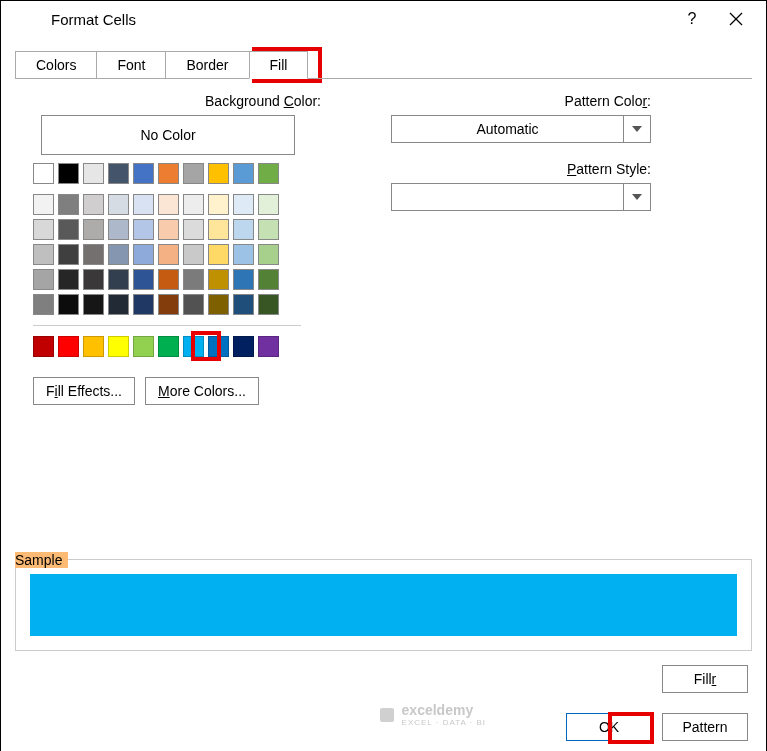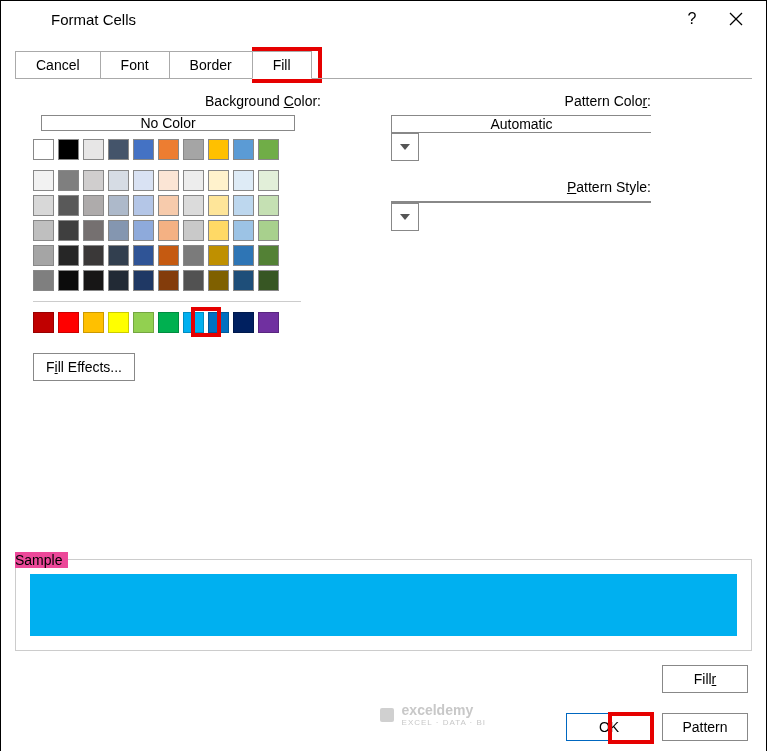--- a/index.html
+++ b/index.html
@@ -13,36 +13,36 @@
   .tabbar { display: flex; margin: 14px 0 0 14px; position: relative; }
   .tab { border: 1px solid #aaa; border-bottom: none; padding: 5px 20px; font-size: 14px; margin-right: -1px; background: #fff; cursor: pointer; position: relative; }
   .tab.active { border: 1px solid #aaa; border-bottom: 1px solid #fff; z-index: 2; text-align: right; }
   .tab-highlight { position: absolute; border: 4px solid #e60000; pointer-events: none; }
   .tab-highlight.fill { top: -4px; left: 237px; width: 70px; height: 36px; }
   .panel { border-top: 1px solid #aaa; margin: 0 14px; padding: 14px 6px 6px 6px; position: relative; top: -1px; min-height: 440px; }
   .columns { display: flex; gap: 70px; }
   .left-col { width: 300px; }
   .label { font-size: 14px; margin-bottom: 6px; display: block; text-align: right; }
   .u { text-decoration: underline; }
-  .no-color-btn { width: 254px; height: 16px; border: 1px solid #888; background: #fff; font-size: 14px; cursor: pointer; display: flex; align-items: center; justify-content: center; margin: 6px 0 8px 20px; }
+  .no-color-btn { width: 254px; height: 40px; border: 1px solid #888; background: #fff; font-size: 14px; cursor: pointer; display: flex; align-items: center; justify-content: center; margin: 6px 0 8px 20px; }
   .swatch-grid { margin-left: 12px; }
   .swatch-row { display: flex; gap: 4px; margin-bottom: 4px; }
   .swatch { width: 21px; height: 21px; border: 1px solid #888; cursor: pointer; }
   .divider { border-top: 1px solid #ccc; margin: 10px 8px 10px 12px; width: 268px; }
   .standard-row { display: flex; gap: 4px; margin: 0 0 0 12px; position: relative; }
   .std { width: 21px; height: 21px; cursor: pointer; border: 1px solid rgba(0,0,0,0.2); }
   .sel-highlight { position: absolute; border: 4px solid #e60000; width: 30px; height: 30px; left: 158px; top: -5px; pointer-events: none; }
   .btn-row { display: flex; gap: 10px; margin: 20px 0 0 12px; }
   .small-btn { border: 1px solid #888; background: #fff; padding: 5px 12px; font-size: 14px; cursor: pointer; }
   .right-col { width: 260px; margin-top: 0; }
-  .combo { display: flex; margin: 4px 0 18px 0; flex-direction: column; }
+  .combo { display: flex; margin: 4px 0 18px 0; }
   .combo-main { flex: 1; border: 1px solid #888; border-right: none; height: 28px; display: flex; align-items: center; justify-content: center; font-size: 14px; background: #fff; }
   .combo-arrow { width: 28px; height: 28px; border: 1px solid #888; display: flex; align-items: center; justify-content: center; background: #fff; cursor: pointer; }
   .sample-group { margin: 22px 14px 0 14px; }
-  .fieldset-label { font-size: 14px; background: #ec4899; position: relative; top: 10px; padding-right: 6px; display: inline-block; }
+  .fieldset-label { font-size: 14px; background: #fdba74; position: relative; top: 10px; padding-right: 6px; display: inline-block; }
   .sample-box { border: 1px solid #ccc; height: 92px; display: flex; align-items: center; justify-content: center; padding: 14px; }
   .sample-inner { width: 100%; height: 100%; }
   .footer { display: flex; justify-content: flex-end; padding: 14px 18px; gap: 10px; position: relative; }
   .footer .spacer { flex: 1; }
   .clear-row { display: flex; justify-content: flex-end; padding: 14px 18px 6px 18px; }
   .f-btn { border: 1px solid #888; background: #fff; width: 86px; height: 28px; font-size: 14px; cursor: pointer; display: flex; align-items: center; justify-content: center; }
   .f-btn.primary { border: 1px solid #0067c0; }
   .ok-highlight { position: absolute; border: 4px solid #e60000; right: 112px; bottom: 11px; width: 46px; height: 32px; pointer-events: none; }
   .watermark { position: absolute; right: 280px; bottom: 28px; color: #c8c8c8; font-size: 14px; display: flex; align-items: center; gap: 6px; pointer-events: none; }
   .watermark .sub { font-size: 8px; letter-spacing: 1px; }
@@ -58,21 +58,21 @@
     <div class="help-btn">?</div>
     <div class="close-btn">
       <svg viewBox="0 0 14 14">
           <line x1="1" y1="1" x2="13" y2="13" stroke="#000" stroke-width="1.3"></line>
           <line x1="13" y1="1" x2="1" y2="13" stroke="#000" stroke-width="1.3"></line>
         </svg>
     </div>
   </div>
 
   <div class="tabbar">
-    <div class="tab">Cancel</div>
+    <div class="tab">Colors</div>
     <div class="tab">Font</div>
     <div class="tab">Border</div>
     <div class="tab active">Fill</div>
     <div class="tab-highlight fill"></div>
   </div>
 
   <div class="panel">
     <div class="columns">
       <div class="left-col">
         <span class="label"><span>Background </span><span class="u">C</span><span>olor:</span></span>
@@ -165,20 +165,21 @@
             <div class="std" style="background: rgb(0, 176, 80);"></div>
             <div class="std" style="background: rgb(0, 176, 240);"></div>
             <div class="std" style="background: rgb(0, 112, 192);"></div>
             <div class="std" style="background: rgb(0, 32, 96);"></div>
             <div class="std" style="background: rgb(112, 48, 160);"></div>
             <div class="sel-highlight"></div>
         </div>
 
         <div class="btn-row">
           <div class="small-btn"><span>F</span><span class="u" style="text-transform:lowercase">I</span><span>ll Effects...</span></div>
+          <div class="small-btn"><span class="u">M</span><span>ore Colors...</span></div>
         </div>
       </div>
 
       <div class="right-col">
         <span class="label"><span>Pattern Colo</span><span class="u">r</span><span>:</span></span>
         <div class="combo">
           <div class="combo-main">Automatic</div>
           <div class="combo-arrow">
               <div class="chevron"></div>
             </div>

